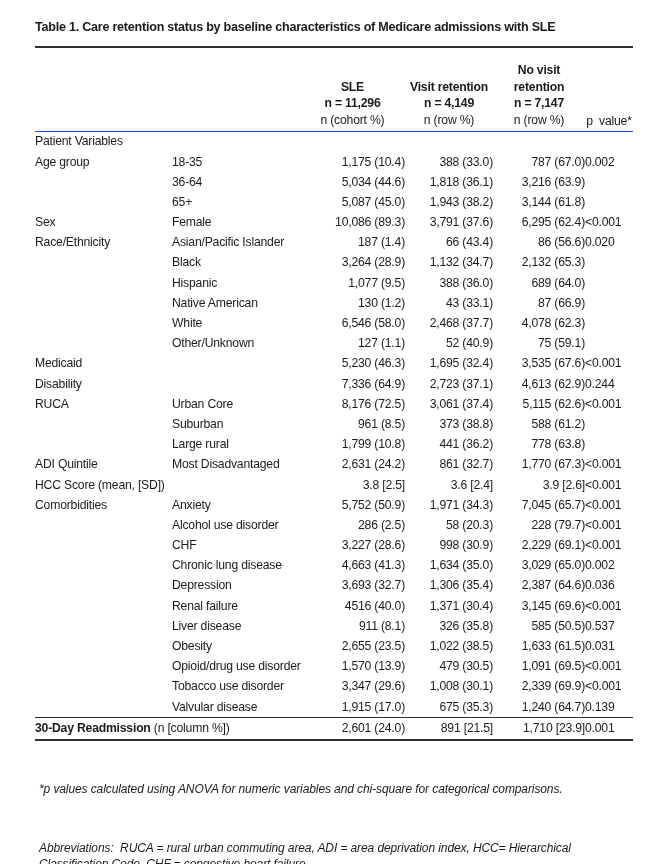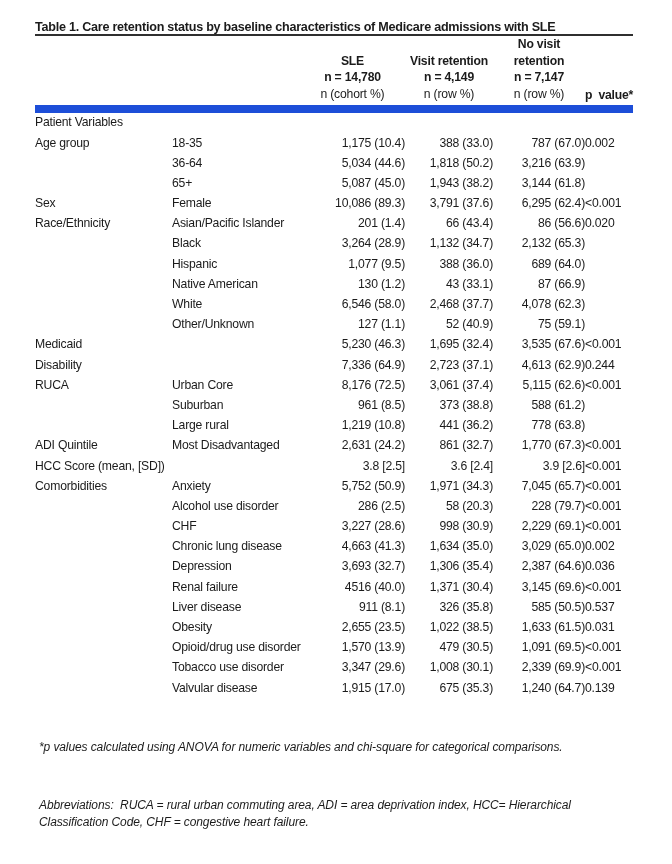--- a/index.html
+++ b/index.html
@@ -3,39 +3,39 @@
 <meta charset="utf-8">
 <style>
   html,body{margin:0;padding:0;background:#ffffff;}
   .page{
     position:relative;width:672px;height:864px;background:#ffffff;overflow:hidden;
     font-family:"Liberation Sans","DejaVu Sans",sans-serif;color:#1b1b1b;
   }
   .inner{padding:20px 0 0 35px;width:598px;}
   .title{
     font-weight:bold;font-size:12.6px;letter-spacing:-0.25px;
-    padding-bottom:0;border-bottom:2px solid #2f2f2f;white-space:nowrap;
+    padding-bottom:12px;border-bottom:2px solid #2f2f2f;white-space:nowrap;
   }
   table{
     border-collapse:collapse;table-layout:fixed;width:598px;
     font-size:12.2px;letter-spacing:-0.2px;color:#1b1b1b;
   }
   col.c-var{width:137px;}
   col.c-sub{width:128px;}
   col.c-sle{width:105px;}
   col.c-visit{width:88px;}
   col.c-novisit{width:92px;}
   col.c-p{width:48px;}
   thead th{
     font-weight:normal;vertical-align:bottom;text-align:center;
-    padding:0 0 3px 0;border-bottom:8px solid #1d4ed8;
+    padding:14px 0 3px 0;border-bottom:1px solid #1d4ed8;
   }
   .h-line{line-height:16.5px;}
   .h-bold{font-weight:bold;}
-  th.h-p{text-align:center;white-space:nowrap;word-spacing:3px;font-weight:bold;}
+  th.h-p{text-align:center;white-space:nowrap;word-spacing:3px;font-weight:normal;}
   tbody td{
     height:20.2px;padding:0;vertical-align:middle;line-height:13.5px;
     white-space:nowrap;overflow:visible;
   }
   td.num{text-align:right;}
   td.pnum{padding-right:5px;}
   td.section-cell{font-weight:normal;}
   tr.rule-top td{border-top:1px solid #2f2f2f;}
   tr.rule-bottom td{border-bottom:2px solid #2f2f2f;}
   .b{font-weight:bold;}
@@ -60,21 +60,21 @@
           <col class="c-sle">
         <col class="c-visit">
           <col class="c-novisit">
           <col class="c-p">
       </colgroup>
       <thead>
         <tr>
           <th colspan="2"></th>
           <th>
             <div class="h-line h-bold">SLE</div>
-            <div class="h-line h-bold">n = 14,780</div>
+            <div class="h-line h-bold">n = 11,296</div>
             <div class="h-line">n (cohort %)</div>
           </th>
           <th>
             <div class="h-line h-bold">Visit retention</div>
             <div class="h-line h-bold">n = 4,149</div>
             <div class="h-line">n (row %)</div>
           </th>
           <th>
             <div class="h-line h-bold">No visit retention</div>
             <div class="h-line h-bold">n = 7,147</div>
@@ -92,21 +92,21 @@
             <td>18-35</td>
             <td class="num">1,175 (10.4)</td>
             <td class="num">388 (33.0)</td>
             <td class="num">787 (67.0)</td>
             <td class="pnum">0.002</td>
           </tr>
           <tr>
             <td></td>
             <td>36-64</td>
             <td class="num">5,034 (44.6)</td>
-            <td class="num">1,818 (50.2)</td>
+            <td class="num">1,818 (36.1)</td>
             <td class="num">3,216 (63.9)</td>
             <td class="pnum"></td>
           </tr>
           <tr>
             <td></td>
             <td>65+</td>
             <td class="num">5,087 (45.0)</td>
             <td class="num">1,943 (38.2)</td>
             <td class="num">3,144 (61.8)</td>
             <td class="pnum"></td>
@@ -115,21 +115,21 @@
             <td>Sex</td>
             <td>Female</td>
             <td class="num">10,086 (89.3)</td>
             <td class="num">3,791 (37.6)</td>
             <td class="num">6,295 (62.4)</td>
             <td class="pnum">&lt;0.001</td>
           </tr>
           <tr>
             <td>Race/Ethnicity</td>
             <td>Asian/Pacific Islander</td>
-            <td class="num">201 (1.4)</td>
+            <td class="num">187 (1.4)</td>
             <td class="num">66 (43.4)</td>
             <td class="num">86 (56.6)</td>
             <td class="pnum">0.020</td>
           </tr>
           <tr>
             <td></td>
             <td>Black</td>
             <td class="num">3,264 (28.9)</td>
             <td class="num">1,132 (34.7)</td>
             <td class="num">2,132 (65.3)</td>
@@ -193,21 +193,21 @@
             <td></td>
             <td>Suburban</td>
             <td class="num">961 (8.5)</td>
             <td class="num">373 (38.8)</td>
             <td class="num">588 (61.2)</td>
             <td class="pnum"></td>
           </tr>
           <tr>
             <td></td>
             <td>Large rural</td>
-            <td class="num">1,219 (10.8)</td>
+            <td class="num">1,799 (10.8)</td>
             <td class="num">441 (36.2)</td>
             <td class="num">778 (63.8)</td>
             <td class="pnum"></td>
           </tr>
           <tr>
             <td>ADI Quintile</td>
             <td>Most Disadvantaged</td>
             <td class="num">2,631 (24.2)</td>
             <td class="num">861 (32.7)</td>
             <td class="num">1,770 (67.3)</td>
@@ -301,20 +301,27 @@
             <td class="pnum">&lt;0.001</td>
           </tr>
           <tr>
             <td></td>
             <td>Valvular disease</td>
             <td class="num">1,915 (17.0)</td>
             <td class="num">675 (35.3)</td>
             <td class="num">1,240 (64.7)</td>
             <td class="pnum">0.139</td>
           </tr>
+          <tr class="rule-top rule-bottom">
+            <td colspan="2"><span class="b">30-Day Readmission</span> (n [column %])</td>
+            <td class="num">2,601 (24.0)</td>
+            <td class="num">891 [21.5]</td>
+            <td class="num">1,710 [23.9]</td>
+            <td class="pnum">0.001</td>
+          </tr>
         </tbody>
     </table>
 
     <div class="footnotes">
       <div>*p values calculated using ANOVA for numeric variables and chi-square for categorical comparisons.</div>
       <div>Abbreviations:  RUCA = rural urban commuting area, ADI = area deprivation index, HCC= Hierarchical Classification Code, CHF = congestive heart failure.</div>
     </div>
 
   </div>
 </div>

